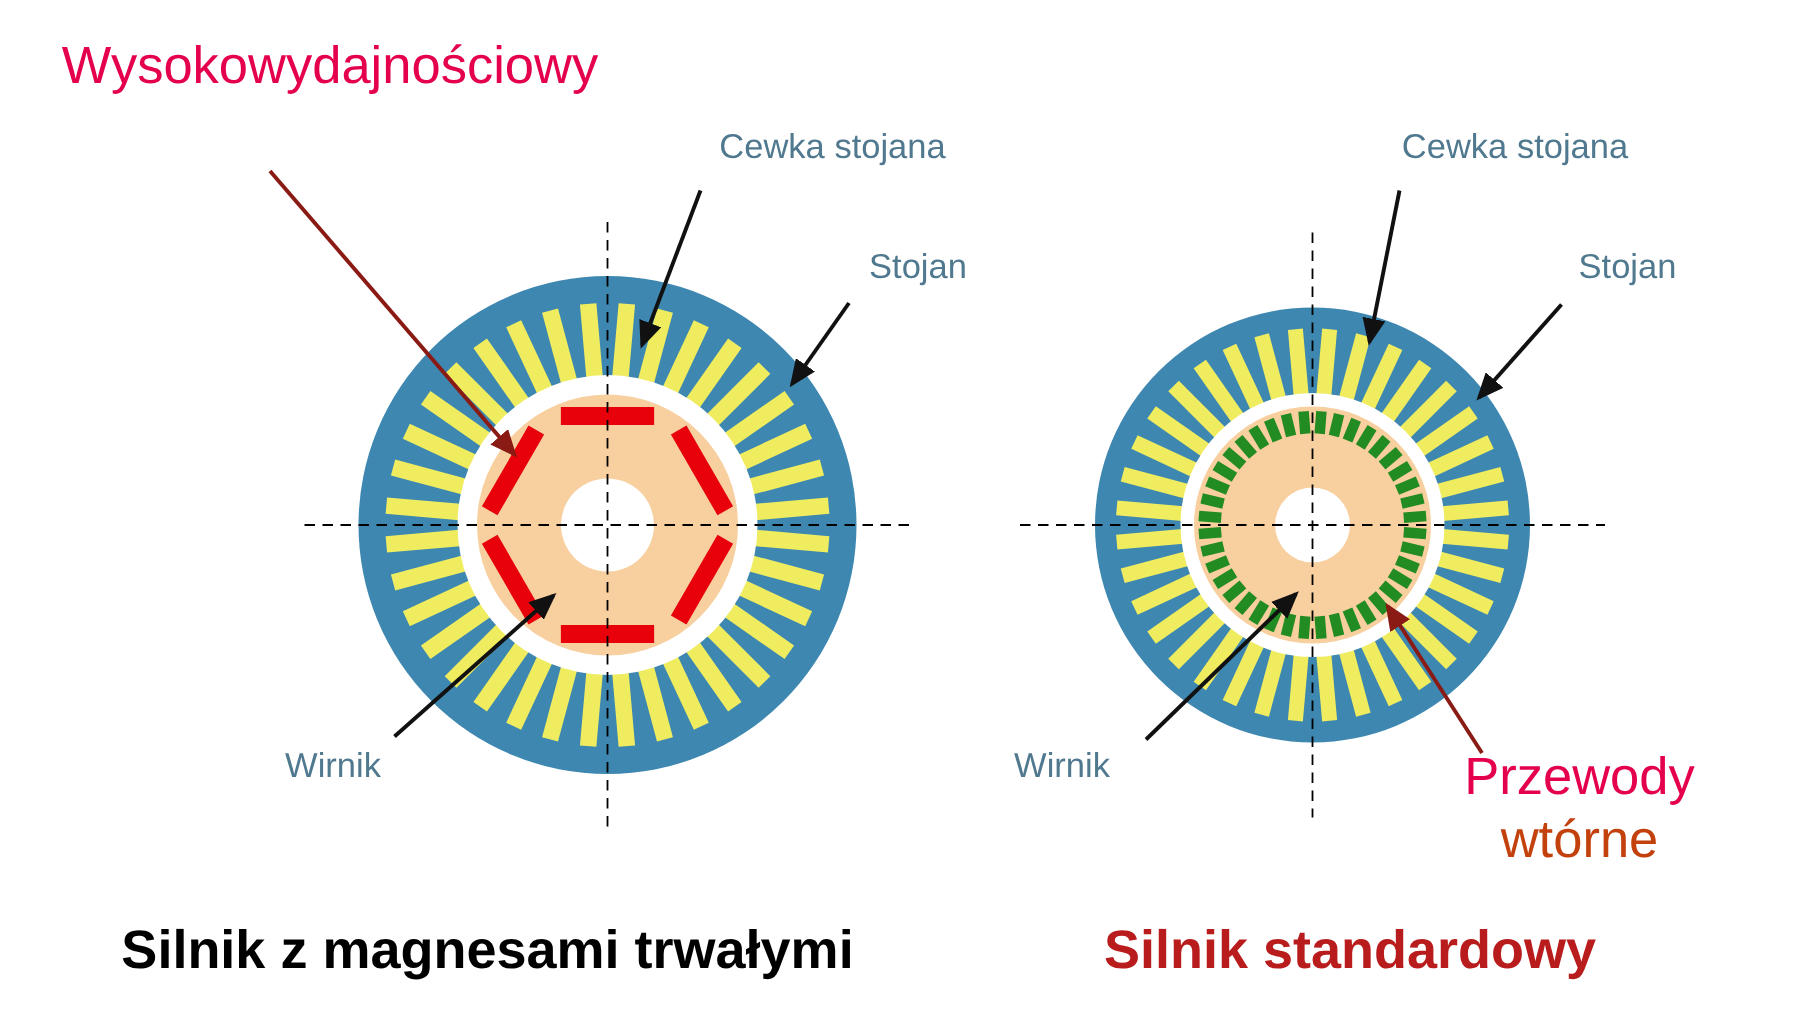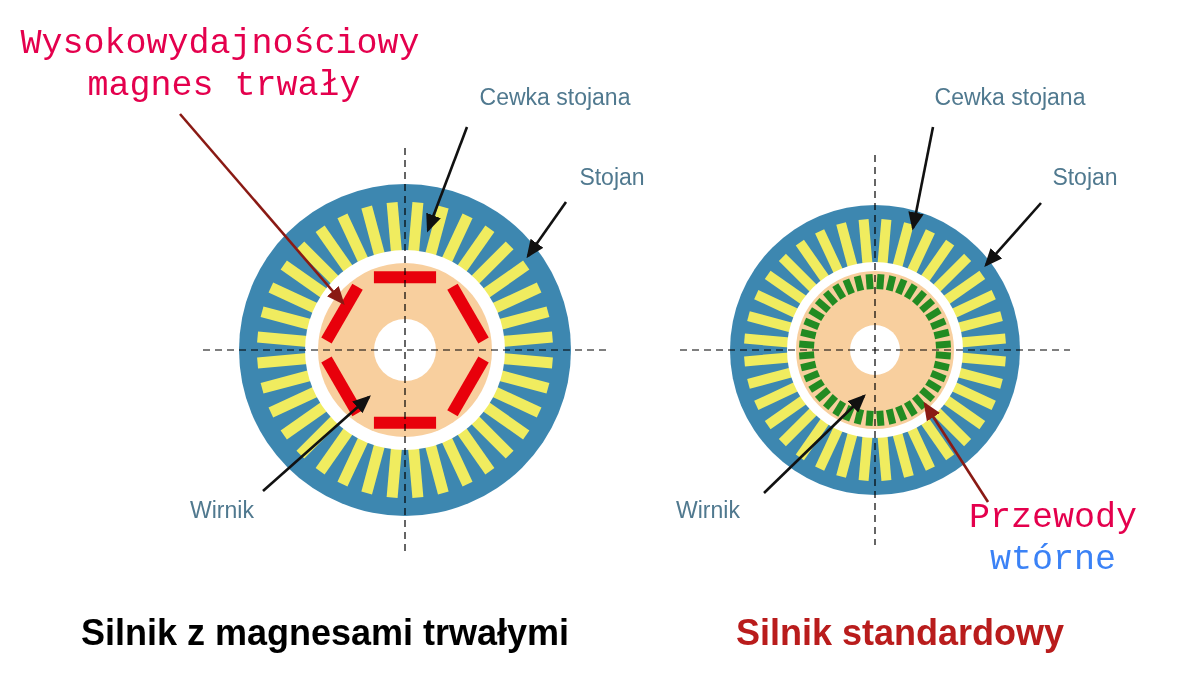--- a/index.html
+++ b/index.html
@@ -20,21 +20,21 @@
     left: 0;
     top: 0;
   }
   .label {
     position: absolute;
     transform: translateX(-50%);
     white-space: nowrap;
     line-height: 1.15;
   }
   .label-blue   { font-size: 23px; }
-  .label-crimson{ font-size: 35px; font-family: Liberation Mono, monospace; }
+  .label-crimson{ font-size: 35px; }
   .title {
     position: absolute;
     transform: translateX(-50%);
     white-space: nowrap;
     font-size: 36px;
     font-weight: bold;
   }
 </style>
 </head>
 <body>
@@ -188,26 +188,25 @@
       <line x1="467" y1="127" x2="428" y2="230" stroke="#111111" stroke-width="2.6" marker-end="url(#ah-black)"></line>
       <line x1="566" y1="202" x2="528" y2="256" stroke="#111111" stroke-width="2.6" marker-end="url(#ah-black)"></line>
       <line x1="263" y1="491" x2="369" y2="397" stroke="#111111" stroke-width="2.6" marker-end="url(#ah-black)"></line>
       <line x1="933" y1="127" x2="913" y2="228" stroke="#111111" stroke-width="2.6" marker-end="url(#ah-black)"></line>
       <line x1="1041" y1="203" x2="986" y2="265" stroke="#111111" stroke-width="2.6" marker-end="url(#ah-black)"></line>
       <line x1="764" y1="493" x2="864" y2="396" stroke="#111111" stroke-width="2.6" marker-end="url(#ah-black)"></line>
       <line x1="988" y1="502" x2="925" y2="404" stroke="#8a1a14" stroke-width="2.6" marker-end="url(#ah-darkred)"></line>
     </svg>
 
   <div class="label label-crimson" style="left: 220px; top: 24px; color: rgb(228, 0, 77);">Wysokowydajnościowy</div>
-  <div class="label label-crimson" style="left: 224px; top: 66px; color: rgb(228, 0, 77);">magnes trwały</div>
   <div class="label label-blue" style="left: 555px; top: 84px; color: rgb(80, 121, 143);">Cewka stojana</div>
   <div class="label label-blue" style="left: 612px; top: 164px; color: rgb(80, 121, 143);">Stojan</div>
   <div class="label label-blue" style="left: 222px; top: 497px; color: rgb(80, 121, 143);">Wirnik</div>
 
   <div class="label label-blue" style="left: 1010px; top: 84px; color: rgb(80, 121, 143);">Cewka stojana</div>
   <div class="label label-blue" style="left: 1085px; top: 164px; color: rgb(80, 121, 143);">Stojan</div>
   <div class="label label-blue" style="left: 708px; top: 497px; color: rgb(80, 121, 143);">Wirnik</div>
   <div class="label label-crimson" style="left: 1053px; top: 498px; color: rgb(228, 0, 77); text-align: center;">Przewody</div>
-  <div class="label label-crimson" style="left: 1053px; top: 540px; color: #3b82f6;">wtórne</div>
+  <div class="label label-crimson" style="left: 1053px; top: 540px; color: #c2410c;">wtórne</div>
 
   <div class="title" style="left: 325px; top: 612px; color: rgb(0, 0, 0);">Silnik z magnesami trwałymi</div>
   <div class="title" style="left: 900px; top: 612px; color: #b91c1c;">Silnik standardowy</div>
 </div>
 
 </body></html>

